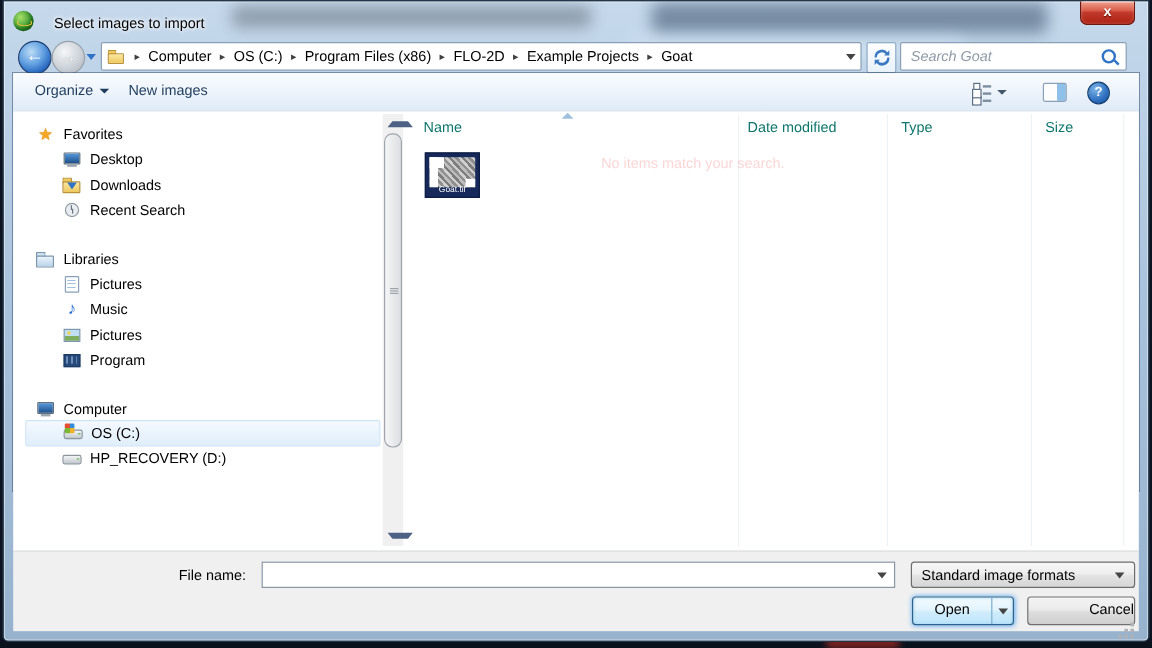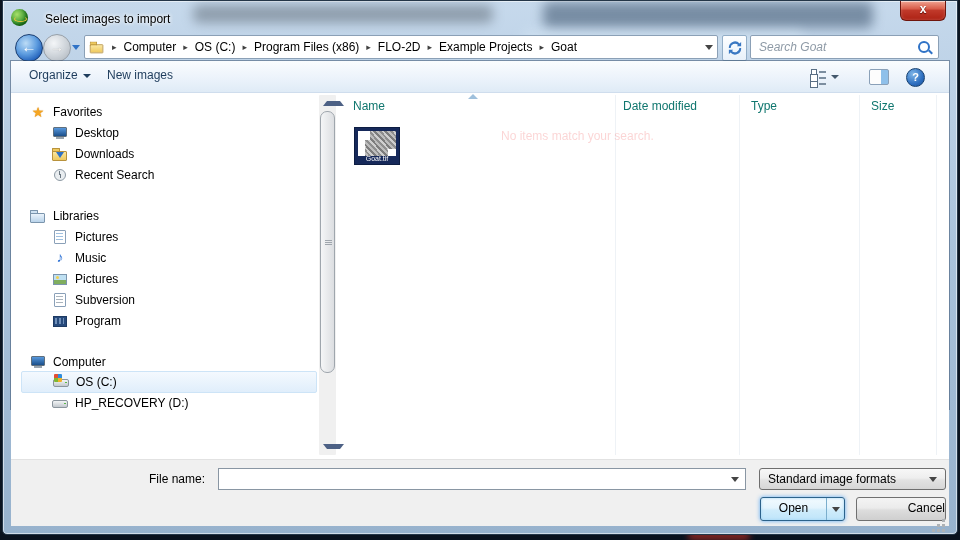--- a/index.html
+++ b/index.html
@@ -289,24 +289,20 @@
         </div>
         <div class="srow">
           <span class="ic ic-music">♪</span>
           <span class="slabel">Music</span>
         </div>
         <div class="srow">
           <span class="ic pic"></span>
           <span class="slabel">Pictures</span>
         </div>
         <div class="srow">
-          <span class="ic doc gray"></span>
-          <span class="slabel">Subversion</span>
-        </div>
-        <div class="srow">
           <span class="ic vid"></span>
           <span class="slabel">Program</span>
         </div>
         <div class="sgap"></div>
         <div class="srow section">
           <span class="ic desk"></span>
           <span class="slabel">Computer</span>
         </div>
         <div class="srow selected">
           <span class="ic drv">

